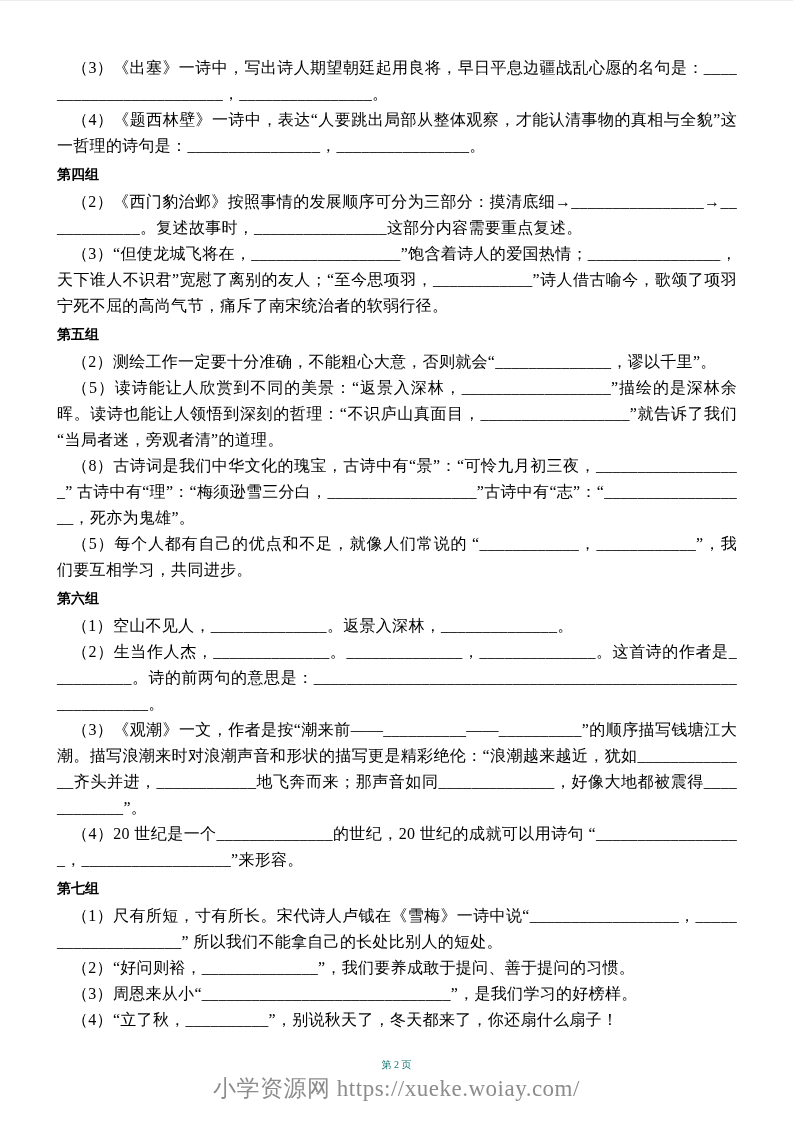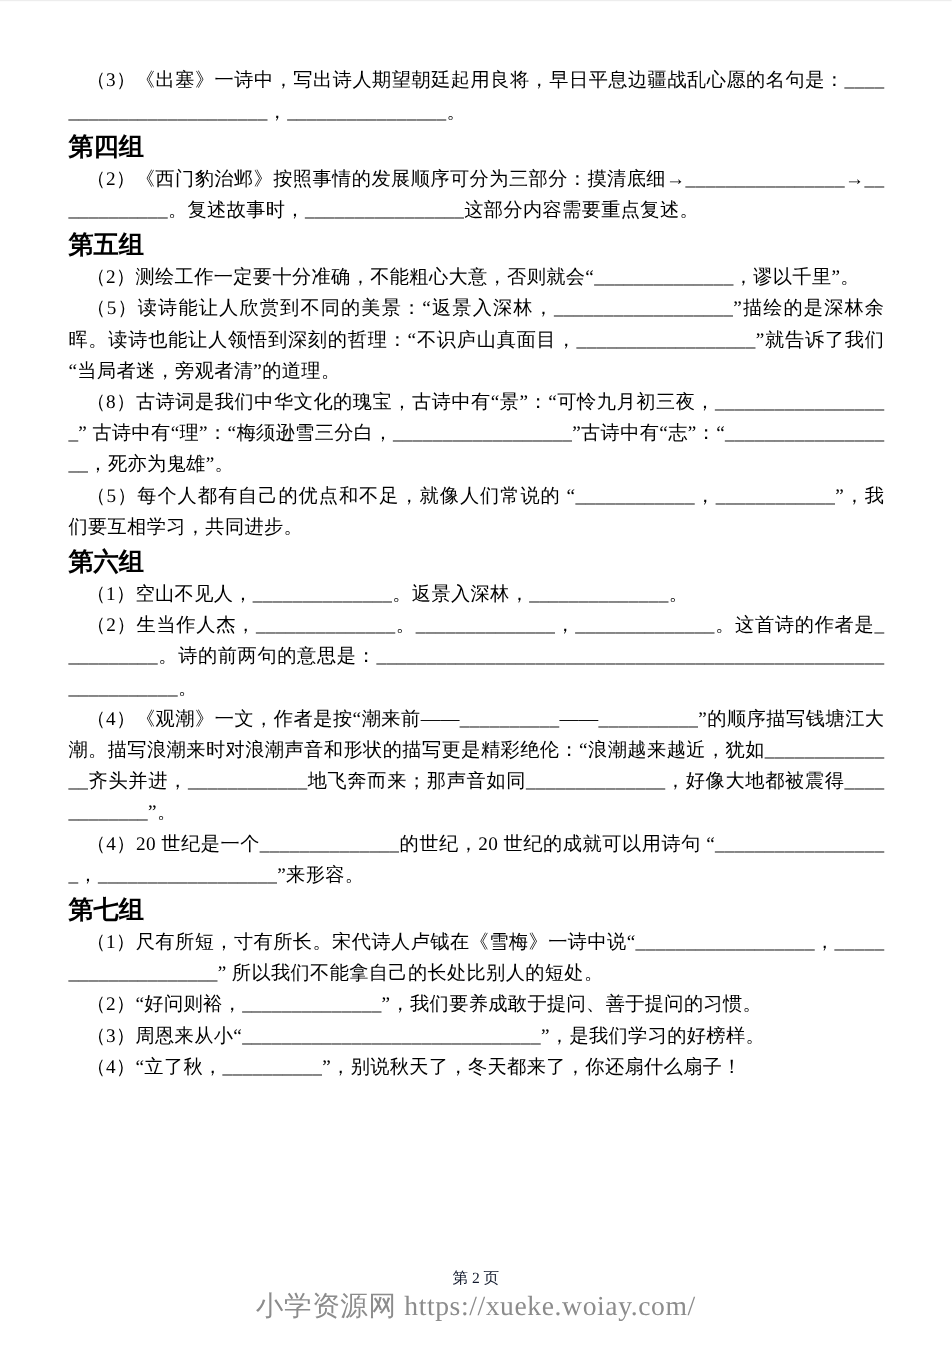--- a/index.html
+++ b/index.html
@@ -25,65 +25,67 @@
     margin: 0;
     font-size: 16px;
     line-height: 26px;
     text-align: justify;
     text-indent: 15px;
     word-break: break-all;
     letter-spacing: 0.3px;
   }
   .section-title {
     margin: 2px 0 1px 0;
-    font-size: 21px;
+    font-size: 14px;
     line-height: 27px;
     font-weight: bold;
   }
   .footer {
     position: absolute;
     left: 0;
     right: 0;
     bottom: 20px;
     text-align: center;
   }
   .page-number {
-    font-size: 13px;
+    font-size: 10px;
     line-height: 17px;
-    color: #0f172a;
+    color: #0f766e;
   }
   .watermark {
     font-size: 23px;
     line-height: 26px;
     margin-top: 3px;
     color: #8c8c8c;
     letter-spacing: 0.5px;
   }
 </style>
 </head>
 <body>
 
 <div class="page">
   <div class="content">
 
     <p class="item">（3）《出塞》一诗中，写出诗人期望朝廷起用良将，早日平息边疆战乱心愿的名句是：________________________，________________。</p>
+    <p class="item">（4）《题西林壁》一诗中，表达“人要跳出局部从整体观察，才能认清事物的真相与全貌”这一哲理的诗句是：________________，________________。</p>
 
     <h3 class="section-title">第四组</h3>
     <p class="item">（2）《西门豹治邺》按照事情的发展顺序可分为三部分：摸清底细→________________→____________。复述故事时，________________这部分内容需要重点复述。</p>
+    <p class="item">（3）“但使龙城飞将在，__________________”饱含着诗人的爱国热情；________________，天下谁人不识君”宽慰了离别的友人；“至今思项羽，____________”诗人借古喻今，歌颂了项羽宁死不屈的高尚气节，痛斥了南宋统治者的软弱行径。</p>
 
     <h3 class="section-title">第五组</h3>
     <p class="item">（2）测绘工作一定要十分准确，不能粗心大意，否则就会“______________，谬以千里”。</p>
     <p class="item">（5）读诗能让人欣赏到不同的美景：“返景入深林，__________________”描绘的是深林余晖。读诗也能让人领悟到深刻的哲理：“不识庐山真面目，__________________”就告诉了我们 “当局者迷，旁观者清”的道理。</p>
     <p class="item">（8）古诗词是我们中华文化的瑰宝，古诗中有“景”：“可怜九月初三夜，__________________” 古诗中有“理”：“梅须逊雪三分白，__________________”古诗中有“志”：“__________________，死亦为鬼雄”。</p>
     <p class="item">（5）每个人都有自己的优点和不足，就像人们常说的 “____________，____________”，我们要互相学习，共同进步。</p>
 
     <h3 class="section-title">第六组</h3>
     <p class="item">（1）空山不见人，______________。返景入深林，______________。</p>
     <p class="item">（2）生当作人杰，______________。______________，______________。这首诗的作者是__________。诗的前两句的意思是：______________________________________________________________。</p>
-    <p class="item">（4）《观潮》一文，作者是按“潮来前——__________——__________”的顺序描写钱塘江大潮。描写浪潮来时对浪潮声音和形状的描写更是精彩绝伦：“浪潮越来越近，犹如______________齐头并进，____________地飞奔而来；那声音如同______________，好像大地都被震得____________”。</p>
+    <p class="item">（3）《观潮》一文，作者是按“潮来前——__________——__________”的顺序描写钱塘江大潮。描写浪潮来时对浪潮声音和形状的描写更是精彩绝伦：“浪潮越来越近，犹如______________齐头并进，____________地飞奔而来；那声音如同______________，好像大地都被震得____________”。</p>
     <p class="item">（4）20 世纪是一个______________的世纪，20 世纪的成就可以用诗句 “__________________，__________________”来形容。</p>
 
     <h3 class="section-title">第七组</h3>
     <p class="item">（1）尺有所短，寸有所长。宋代诗人卢钺在《雪梅》一诗中说“__________________，____________________” 所以我们不能拿自己的长处比别人的短处。</p>
     <p class="item">（2）“好问则裕，______________”，我们要养成敢于提问、善于提问的习惯。</p>
     <p class="item">（3）周恩来从小“______________________________”，是我们学习的好榜样。</p>
     <p class="item">（4）“立了秋，__________”，别说秋天了，冬天都来了，你还扇什么扇子！</p>
 
   </div>
 

